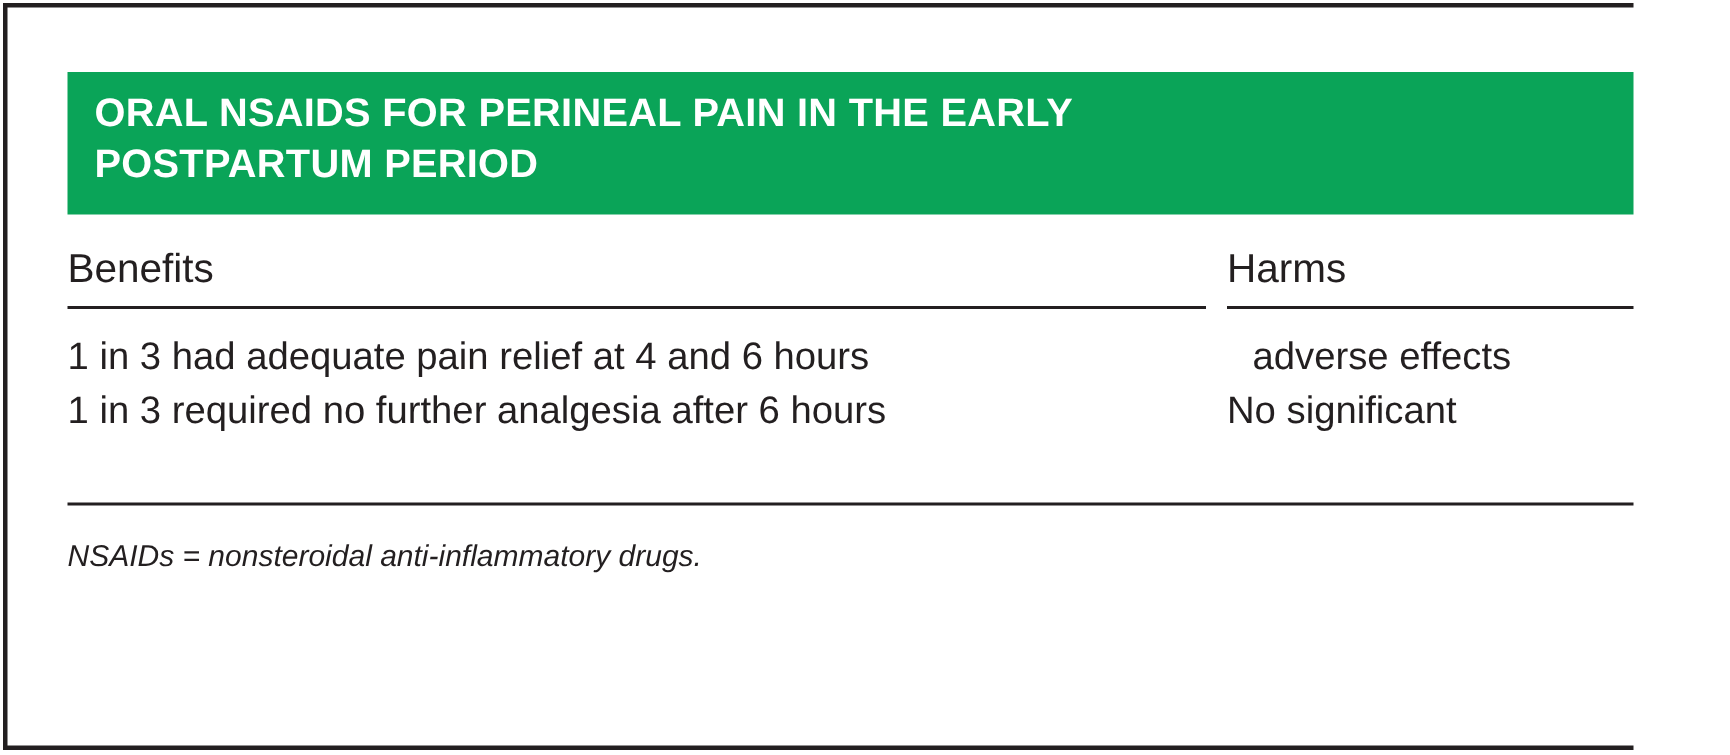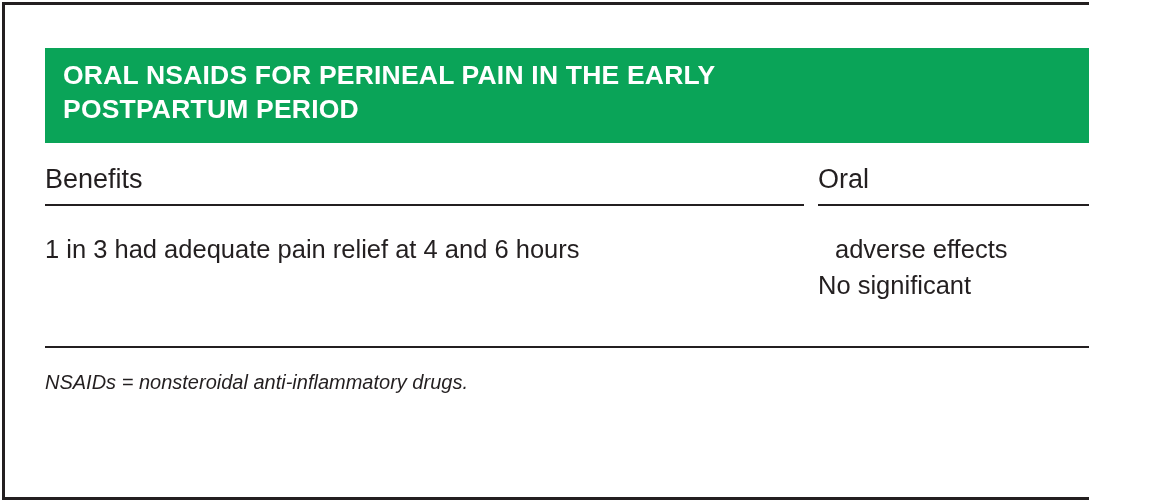--- a/index.html
+++ b/index.html
@@ -85,21 +85,21 @@
   .rule {
     border-top: 2.5px solid #231f20;
     height: 0;
     font-size: 0;
     line-height: 0;
   }
   .col-benefits .rule { width: 759px; }
   .col-harms .rule { width: 308px; }
 
   .cell-body {
-    padding-top: 25px;
+    padding-top: 14px;
     font-family: "Liberation Sans", sans-serif;
     font-size: 25.5px;
     line-height: 36px;
     color: #231f20;
   }
   .benefit-line {
     white-space: nowrap;
   }
   .harm-line {
     padding-left: 0;
@@ -138,28 +138,29 @@
 
       <div class="cols">
 
         <div class="col-benefits">
           <div class="col-head">
             <span class="col-head-inner">Benefits</span>
           </div>
           <div class="rule"></div>
           <div class="cell-body">
             <div class="benefit-line">1 in 3 had adequate pain relief at 4 and 6 hours</div>
+            <div class="benefit-line">1 in 3 required no further analgesia after 6 hours</div>
           </div>
         </div>
 
         <div class="col-gap"></div>
 
         <div class="col-harms">
           <div class="col-head">
-            <span class="col-head-inner">Oral</span>
+            <span class="col-head-inner">Harms</span>
           </div>
           <div class="rule"></div>
           <div class="cell-body">
             <div class="harm-line indent">adverse effects</div>
             <div class="harm-line">No significant</div>
           </div>
         </div>
 
       </div>
 

